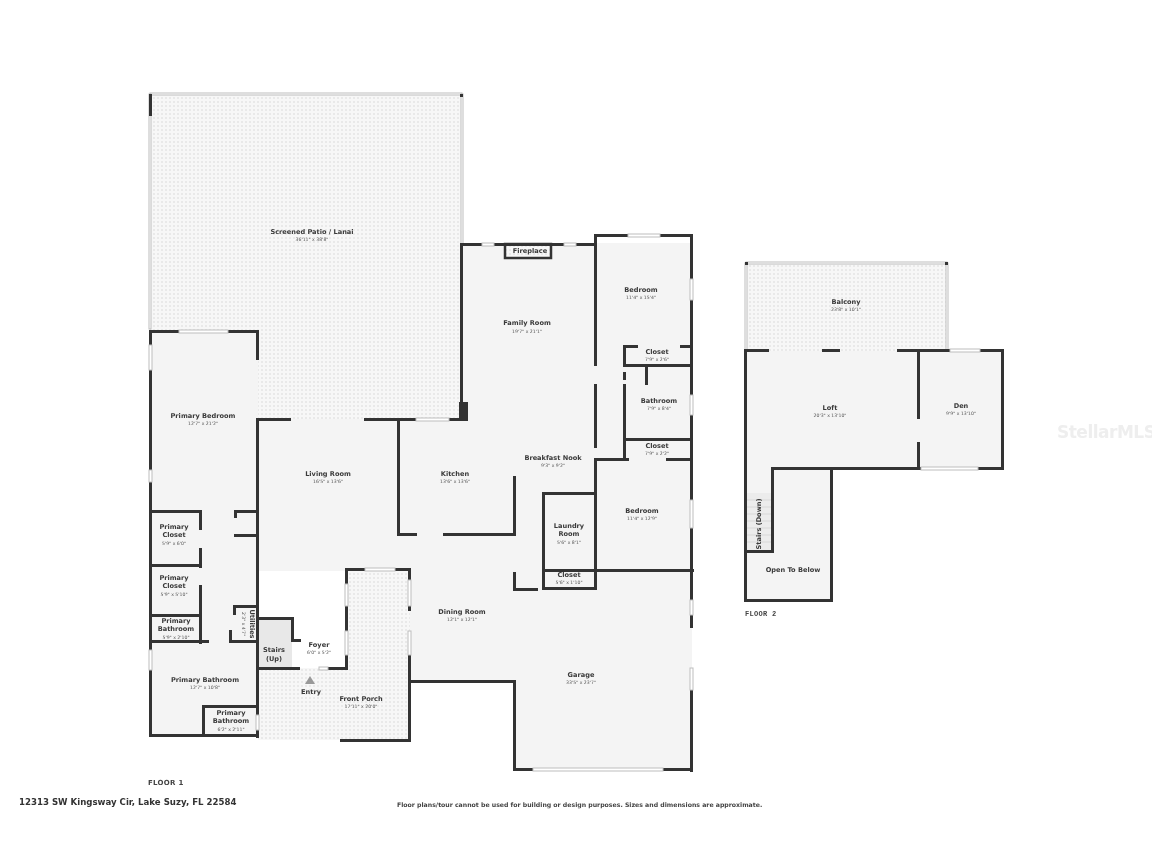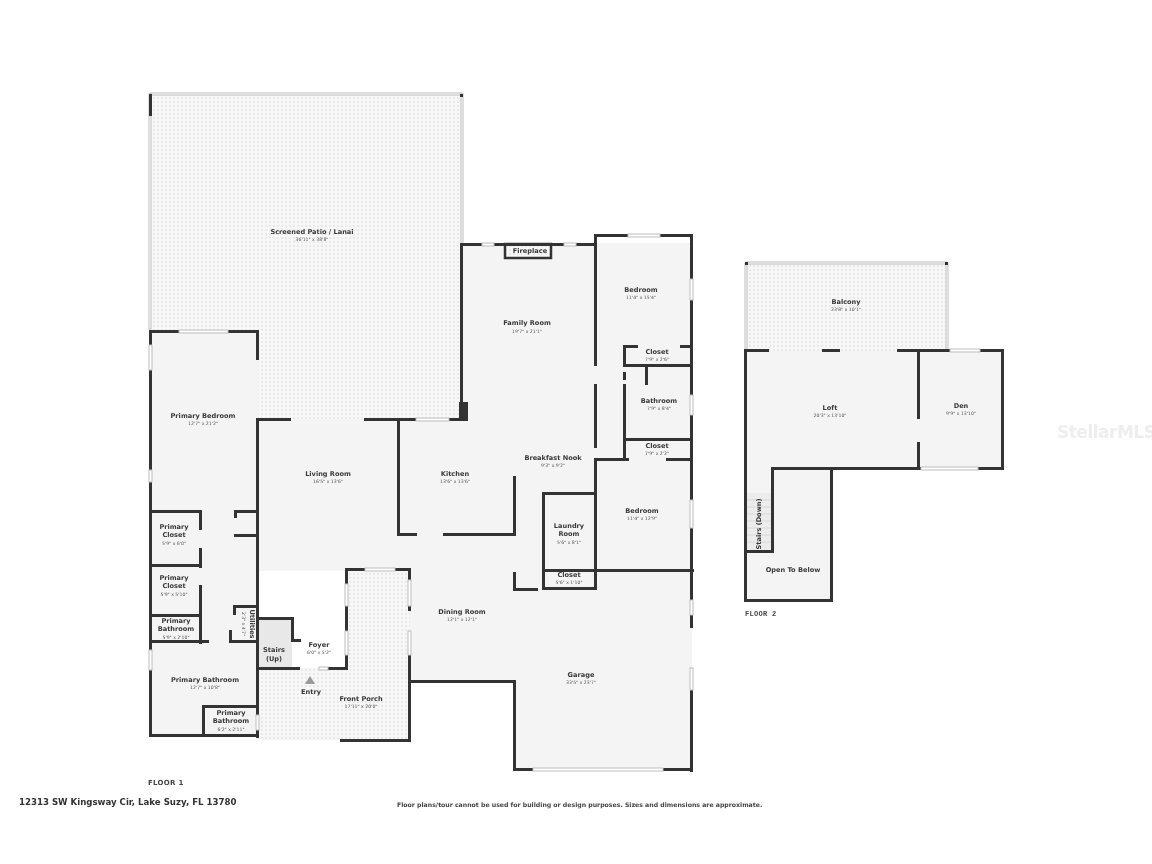--- a/index.html
+++ b/index.html
@@ -310,15 +310,15 @@
         <text class="room-name" x="0" y="0">Stairs (Down)</text>
       </g>
 
       <text class="room-name" x="793" y="572">Open To Below</text>
     </g>
   </g>
 </svg>
 
 <div class="floor-label" style="left:148px; top:779px;">FLOOR 1</div>
 <div class="floor-label" style="left:745px; top:610px;font-family:Liberation Mono, monospace;">FLOOR 2</div>
-<div class="address">12313 SW Kingsway Cir, Lake Suzy, FL 13780</div>
+<div class="address">12313 SW Kingsway Cir, Lake Suzy, FL 22584</div>
 <div class="disclaimer">Floor plans/tour cannot be used for building or design purposes. Sizes and dimensions are approximate.</div>
 <div class="watermark">StellarMLS</div>
 
 </body></html>

